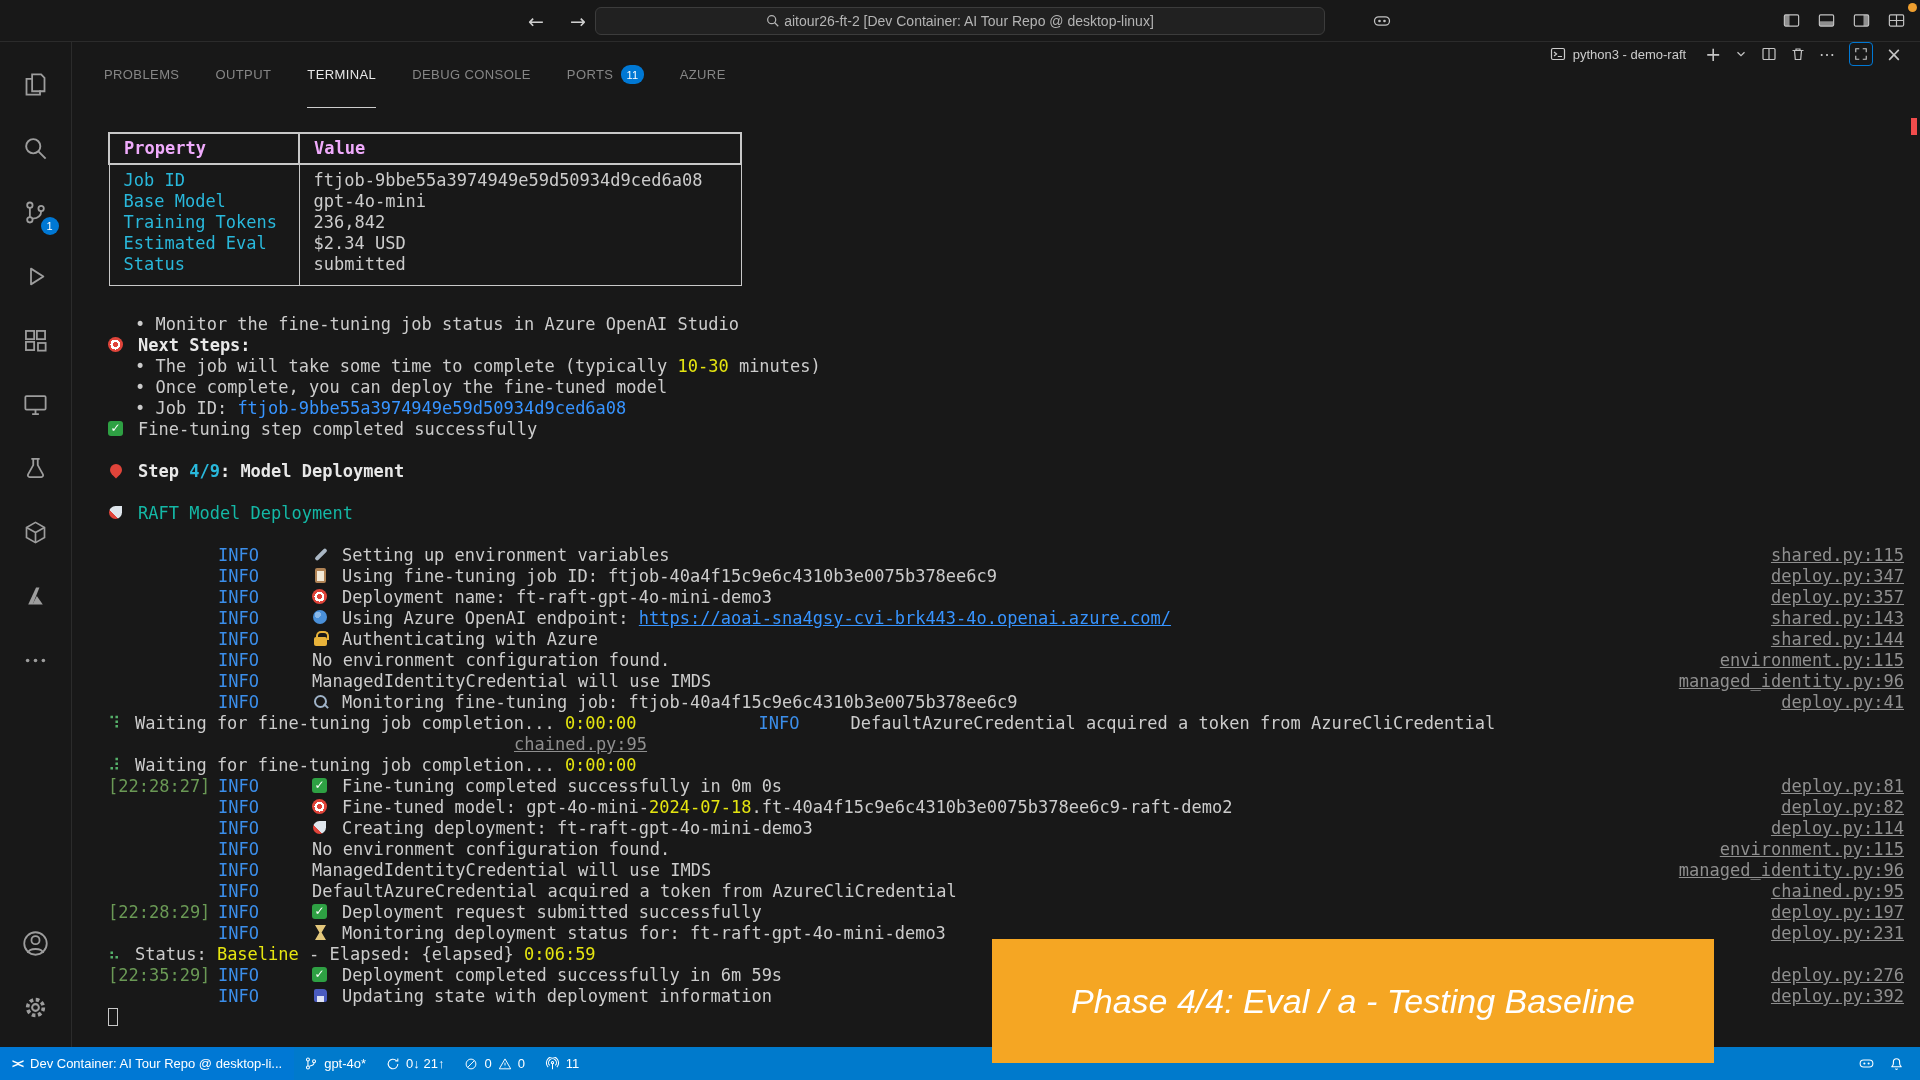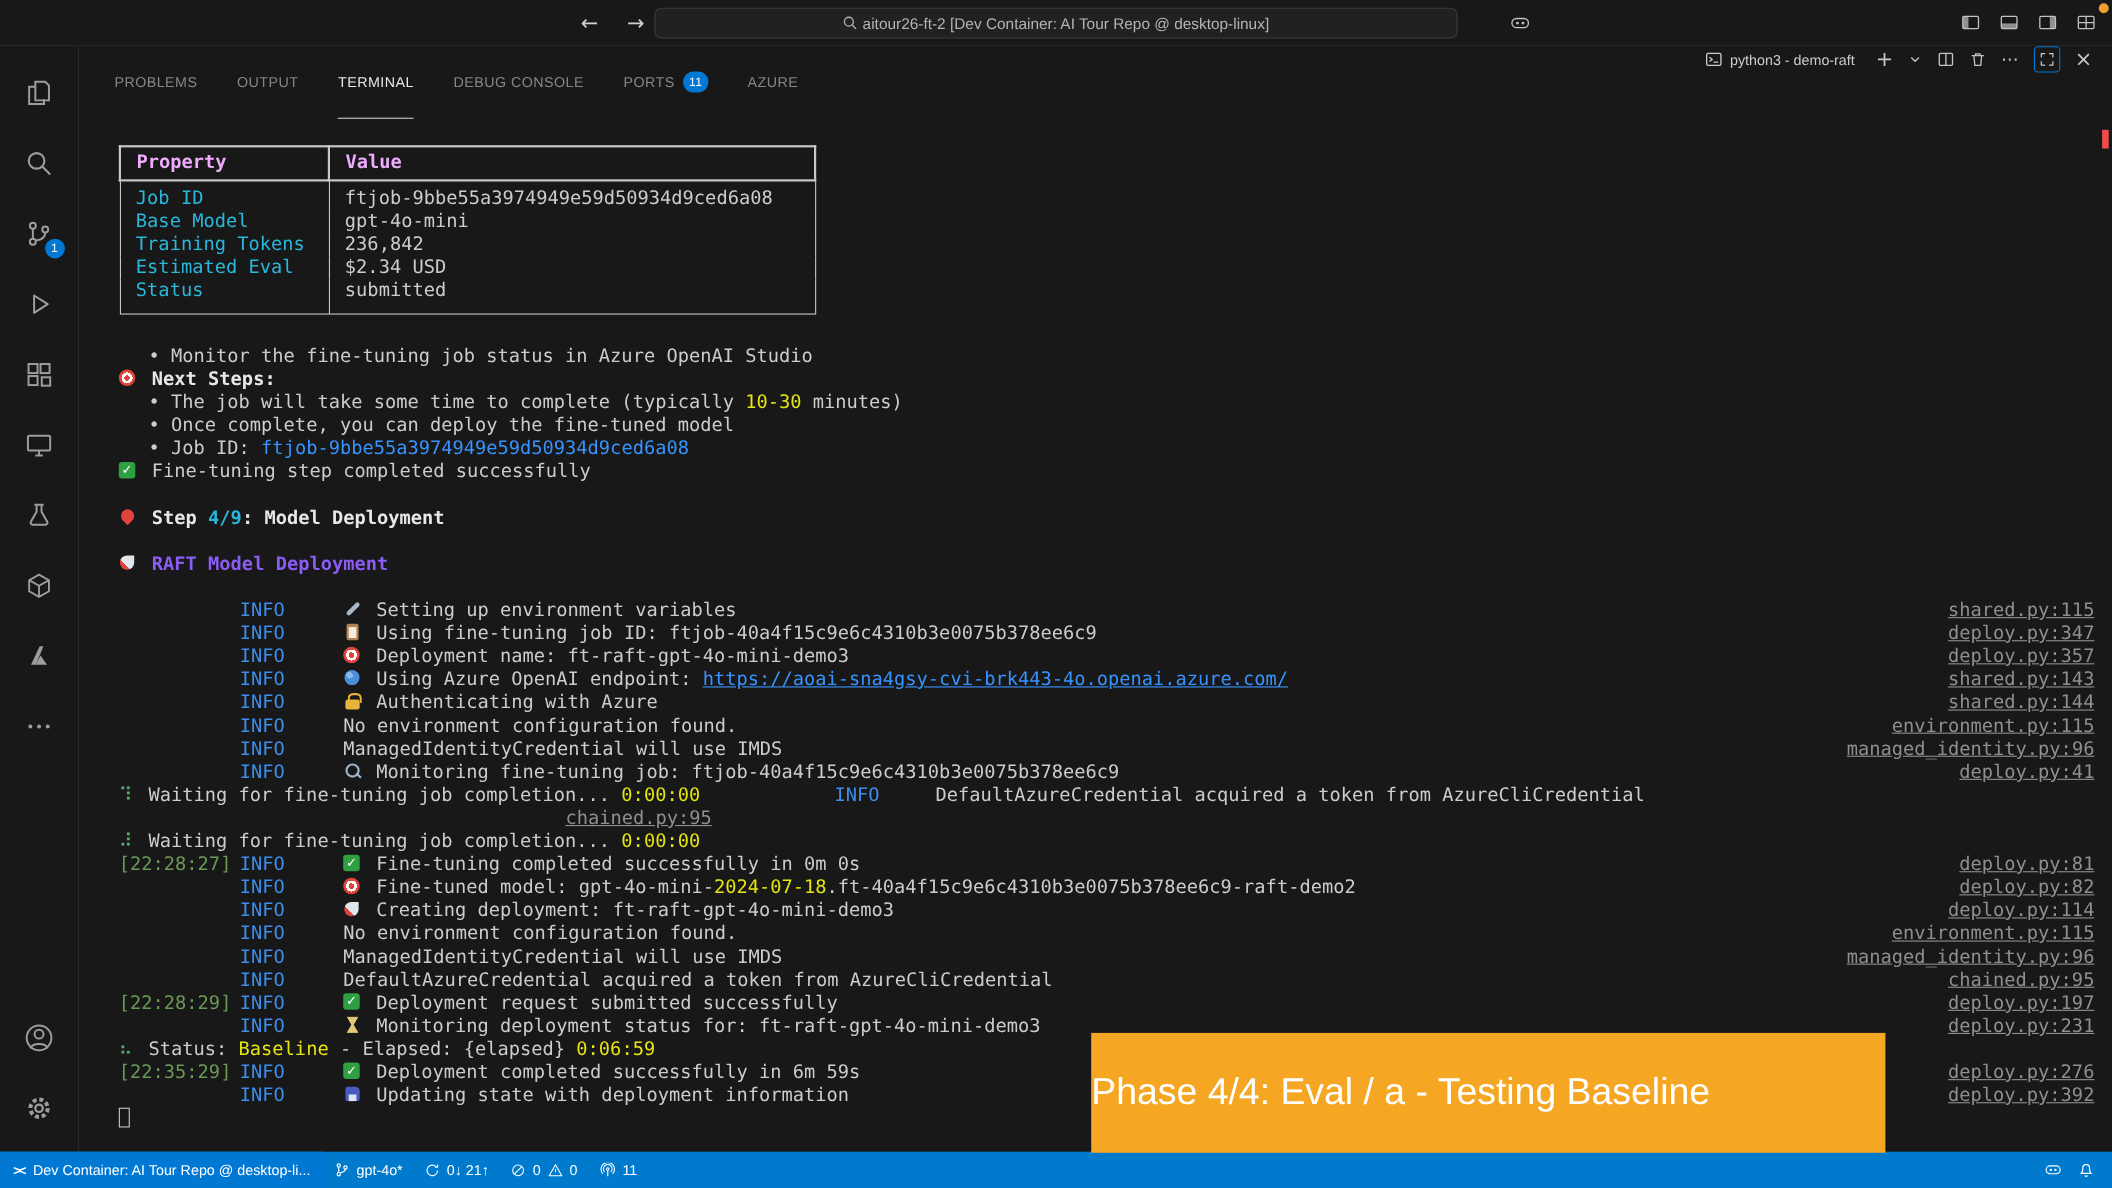--- a/index.html
+++ b/index.html
@@ -68,21 +68,21 @@
   .wfile { margin-left:406px; }
   .spin { width:27px; flex:none; color:#56b06a; }
   .x-lvl { margin-left:122px; color:#3b8eea; flex:none; }
   .x-msg { margin-left:51px; flex:none; }
   .cursor { display:inline-block; width:10px; height:18px; border:1px solid #c8c8c8; vertical-align:-3px; }
 
   .s-bold { font-weight:bold; color:#e8e8e8; }
   .s-yellow { color:#e5e510; }
   .s-cyanbold { color:#29b8db; font-weight:bold; }
   .s-blue { color:#3794ff; }
-  .s-bluebold { color:#8b5cf6; font-weight:bold; }
+  .s-bluebold { color:#14b8a6; font-weight:normal; }
   .s-link { color:#3794ff; text-decoration:underline; }
 
   
   .e { display:inline-block; position:relative; width:18px; height:16px; margin-right:12px; vertical-align:-2px; }
   .e-target::before { content:""; position:absolute; left:0; top:0; width:15px; height:15px; border-radius:50%;
     background:radial-gradient(#e0443a 0 2.5px,#ffffff 2.5px 5px,#e0443a 5px 7.6px); }
   .e-pin::before { content:""; position:absolute; left:2px; top:1px; width:12px; height:12px; background:#e0443a;
     border-radius:50% 50% 50% 0; transform:rotate(-45deg); }
   .e-rocket::before { content:""; position:absolute; left:1px; top:1px; width:13px; height:13px;
     background:linear-gradient(to top right,#e0443a 35%,#dfe6ec 35%); border-radius:50% 0 50% 50%; }
@@ -106,22 +106,22 @@
 
   
   .statusbar { height:33px; background:#007acc; display:flex; align-items:center; color:#fff; font-size:13px; position:relative; }
   .sb-item { display:flex; align-items:center; gap:6px; padding:0 10px; height:100%; }
   .sb-remote { background:#0078d4; padding:0 12px; }
   .remote-ic { font-weight:bold; font-size:12px; letter-spacing:-2px; margin-right:2px; }
   .sb-right { margin-left:auto; display:flex; align-items:center; gap:14px; padding-right:16px; }
   .sb-txt { font-family:Liberation Sans, sans-serif; }
 
   
-  .overlay { position:absolute; left:992px; top:939px; width:722px; height:109px; z-index:50; color:#ffffff;
-    display:flex; align-items:center; font-size:34px; font-weight:400; }
+  .overlay { position:absolute; left:992px; top:939px; width:722px; height:124px; z-index:50; color:#ffffff;
+    display:flex; align-items:center; justify-content:center; font-size:34px; font-weight:400;font-style:italic; }
   .scroll-dec { position:absolute; left:1911px; top:118px; width:6px; height:17px; background:#f14c4c; z-index:10; }
 </style>
 </head>
 <body>
 
 <div class="titlebar" data-interactable="false">
   <span class="nav-arrow nav-back" data-interactable="true">←</span>
   <span class="nav-arrow nav-fwd" data-interactable="true">→</span>
   <div class="cmdcenter" data-interactable="true">
     <svg width="14" height="14" viewBox="0 0 16 16" data-interactable="false">

